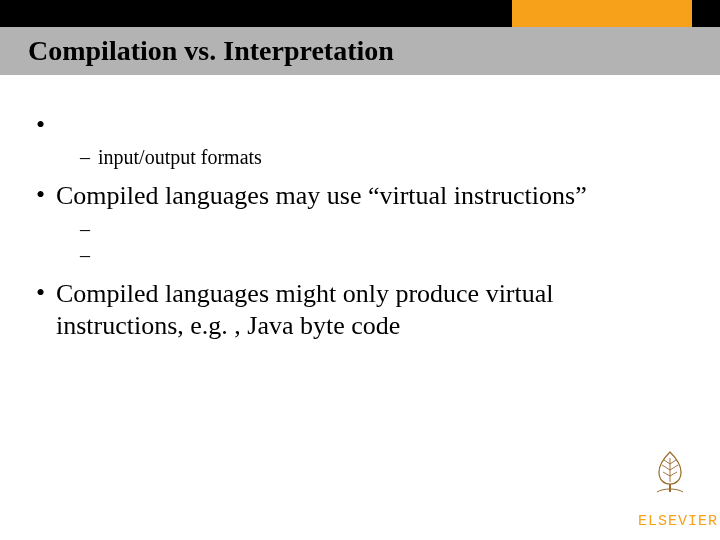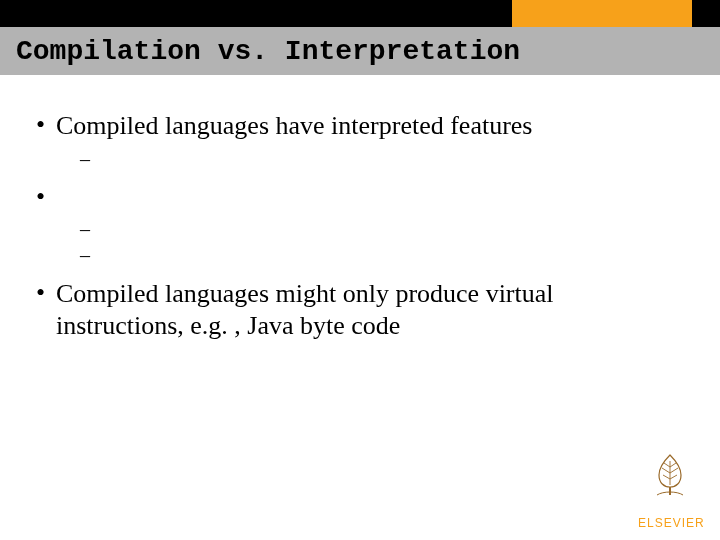--- a/index.html
+++ b/index.html
@@ -1,59 +1,60 @@
 <!DOCTYPE html>
 <html><head>
 <meta charset="utf-8">
 <style>
   html,body{margin:0;padding:0}
   body{width:720px;height:540px;background:#fff;font-family:"Times New Roman",Times,serif;color:#000;position:relative;overflow:hidden}
   .topstrip{position:absolute;left:0;top:0;width:720px;height:27px;background:#000}
   .orange{position:absolute;right:28px;top:0;width:180px;height:46px;background:#f7a11a}
   .titlebar{position:absolute;left:0;top:27px;width:720px;height:48px;background:#b3b3b3;display:flex;align-items:center}
-  .title{font-family:Liberation Mono, monospace;font-weight:900;font-size:28px;color:#000;padding-left:16px;letter-spacing:0px}
+  .title{font-family:Liberation Serif, serif;font-weight:900;font-size:28px;color:#000;padding-left:28px;letter-spacing:0px}
   .content{position:absolute;left:36px;top:110px;width:648px}
   ul.b1{list-style:none;margin:0;padding:0}
   ul.b1>li{margin:0 0 6px 0}
   .b1row{display:flex;align-items:flex-start}
   .dot{width:20px;flex:0 0 20px;font-size:26px;line-height:30px;text-align:left}
   .b1txt{font-size:26px;line-height:32px;font-family:"Times New Roman",serif}
   ul.b2{list-style:none;margin:4px 0 10px 44px;padding:0}
   ul.b2>li{display:flex;align-items:flex-start;margin:0}
   .dash{width:18px;flex:0 0 18px;font-size:20px;line-height:26px}
   .b2txt{font-size:20px;line-height:26px;font-family:"Times New Roman",serif}
   .logo{position:absolute;right:18px;bottom:10px;width:64px;text-align:center}
   .logo svg{display:block;margin:0 auto}
-  .logo .brand{font-family:Liberation Sans, sans-serif;font-size:12px;letter-spacing:1px;color:#f7a11a;margin-top:19px}
+  .logo .brand{font-family:Liberation Mono, monospace;font-size:15px;letter-spacing:1px;color:#f7a11a;margin-top:19px}
 </style>
 </head>
 <body>
 
 <div class="topstrip"></div>
 <div class="orange"></div>
 <div class="titlebar">
   <div class="title">Compilation vs. Interpretation</div>
 </div>
 
 <div class="content">
   <ul class="b1">
     <li>
       <div class="b1row">
         <div class="dot">•</div>
-        <div class="b1txt">Compiled languages have interpreted  features</div>
       </div>
       <ul class="b2">
         <li>
           <div class="dash">–</div>
+          <div class="b2txt">input/output formats</div>
         </li>
       </ul>
     </li>
     <li>
       <div class="b1row">
         <div class="dot">•</div>
+        <div class="b1txt">Compiled languages may use “virtual instructions”</div>
       </div>
       <ul class="b2">
         <li>
           <div class="dash">–</div>
         </li>
         <li>
           <div class="dash">–</div>
         </li>
       </ul>
     </li>

